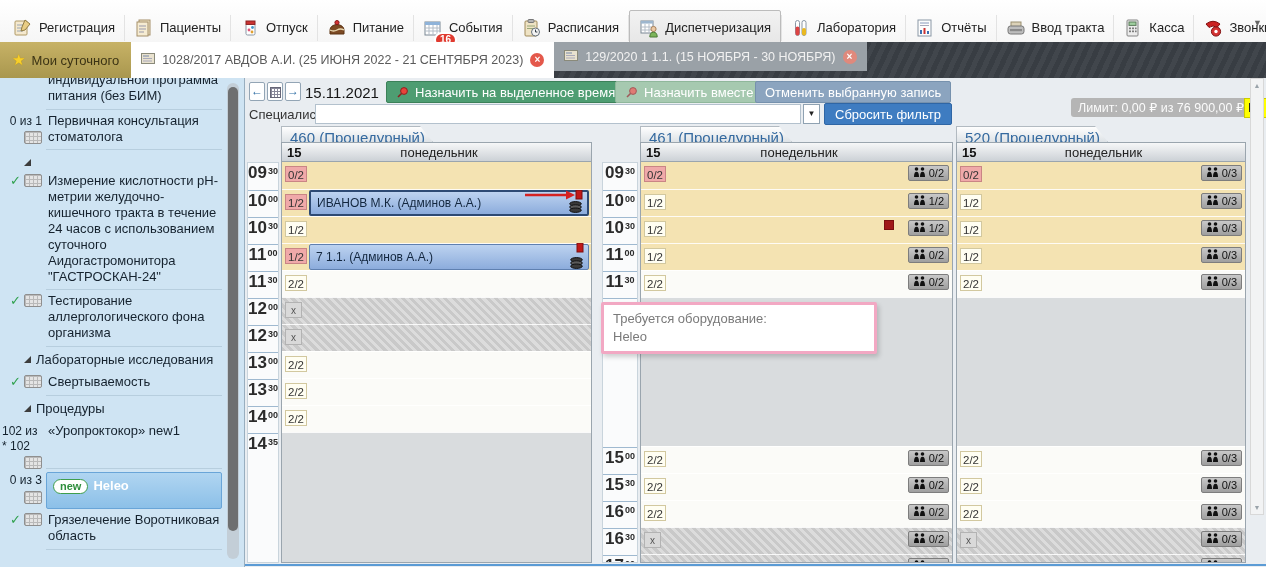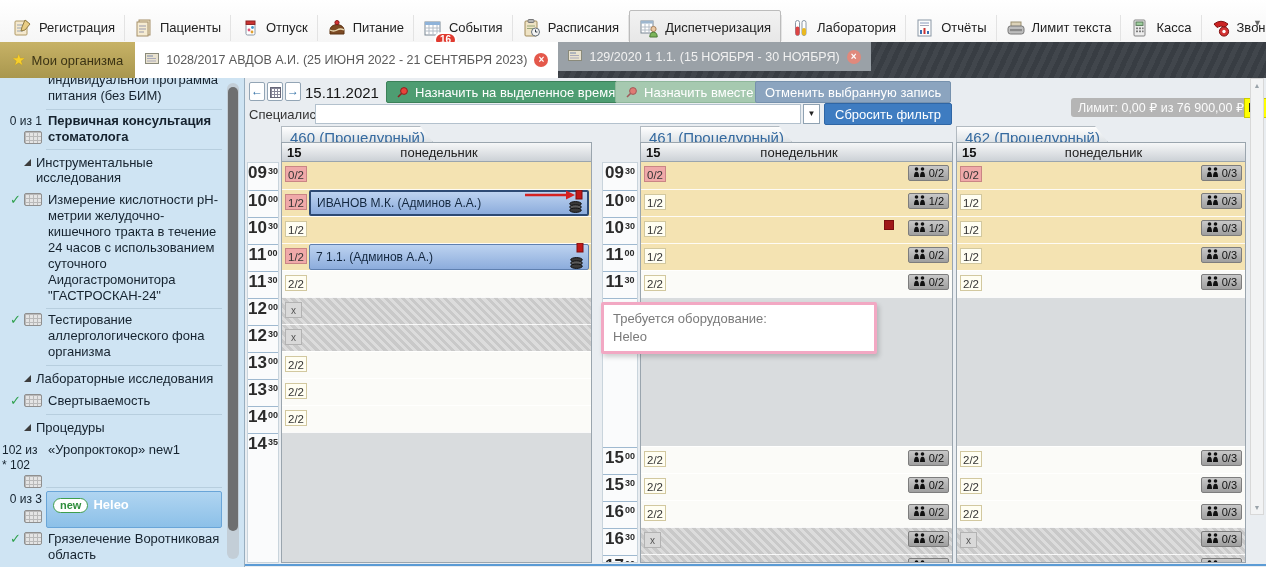--- a/index.html
+++ b/index.html
@@ -33,21 +33,21 @@
   #sb-list{position:absolute;left:0;top:0;width:224px}
   .sb-item{display:grid;grid-template-columns:44px 1fr;padding:3px 2px 0 2px;color:#15222e;line-height:1.22}
   .sb-item.first{margin-top:-9px}
   .sb-pre{display:flex;flex-direction:column;align-items:flex-end;gap:3px;padding-right:4px;font-size:12px;padding-top:1px}
   .sb-marks{display:flex;gap:3px;align-items:center;justify-content:flex-end}
   .check{color:#2fa14d;font-weight:bold;font-size:13px;line-height:1}
   .calcico{display:inline-block;width:16px;height:11px;background:#e4e4e4;border:1px solid #8f8f8f;border-radius:2px;
            background-image:linear-gradient(90deg,#b9b9b9 1px,transparent 1px),linear-gradient(#b9b9b9 1px,transparent 1px);
            background-size:4px 4px}
   .sb-lab{padding:0 2px 5px 2px;border-bottom:1px solid #b7cede}
-  .sb-lab.bold{font-weight:bold}
+  .sb-lab.bold{font-weight:normal}
   .sb-group{display:flex;gap:5px;align-items:flex-start;padding:5px 2px 4px 24px;color:#15222e}
   .tri{width:0;height:0;border-bottom:7px solid #3c3c3c;border-left:7px solid transparent;margin-top:4px}
   .sb-item.selected .sb-lab{background:linear-gradient(#b0d5f1,#8cc0e8);border:1px solid #69a5d8;border-radius:2px;
            color:#fff;font-weight:bold;padding:5px 4px 14px 6px}
   .newpill{display:inline-block;background:#fff;border:1px solid #3f9e4d;color:#2f8e3d;border-radius:8px;
            font-size:11px;font-weight:bold;padding:0 6px;margin-right:5px;line-height:13px}
   #sb-scroll{position:absolute;right:5px;top:5px;width:12px;height:476px;background:#c3ced7;border-radius:6px}
   #sb-thumb{position:absolute;left:1px;right:1px;top:4px;height:444px;background:#6e6f70;border-radius:5px}
   
   #main{position:absolute;left:245px;top:78px;width:1021px;height:489px;background:#e9edf1}
@@ -244,21 +244,21 @@
     </div>
     <div class="tb-sep"></div>
     <div class="tb-btn">
       <span class="tb-ico">
         <svg width="20" height="20">
           <rect x="5" y="4" width="10" height="5" fill="#dcd2b8" stroke="#9a8f70"></rect>
           <rect x="2" y="8" width="16" height="8" rx="2.5" fill="#bdbdbd" stroke="#777"></rect>
           <rect x="4" y="11" width="12" height="2.2" fill="#8a8a8a"></rect>
         </svg>
       </span>
-      <span>Лимит текста</span>
+      <span>Ввод тракта</span>
     </div>
     <div class="tb-sep"></div>
     <div class="tb-btn">
       <span class="tb-ico">
         <svg width="20" height="20">
           <rect x="4" y="2" width="11" height="16" rx="1" fill="#ececec" stroke="#848484"></rect>
           <rect x="6" y="4" width="7" height="3.4" fill="#9fd09f" stroke="#5a7a5a"></rect>
           <g fill="#7a7a7a">
             <rect x="6" y="9.5" width="2" height="1.7"></rect>
             <rect x="9" y="9.5" width="2" height="1.7"></rect>
@@ -281,21 +281,21 @@
         </svg>
       </span>
       <span>Звонки</span>
     </div>
   </div>
 <span id="tb-overflow">▼</span>
 
 <div id="tabbar">
     <div class="tab-pinned">
       <span class="star">★</span>
-      <span>Мои организма</span>
+      <span>Мои суточного</span>
     </div>
     <div class="tab active">
       <span><svg width="14" height="11">
           <rect x="0.5" y="0.5" width="13" height="10" fill="#e9e2cf" stroke="#8a8a7a"></rect>
           <line x1="2" y1="3" x2="8" y2="3" stroke="#7788aa"></line>
           <line x1="2" y1="5.5" x2="11" y2="5.5" stroke="#aab"></line>
           <line x1="2" y1="8" x2="11" y2="8" stroke="#aab"></line>
         </svg></span>
       <span>1028/2017 АВДОВ А.И. (25 ИЮНЯ 2022 - 21 СЕНТЯБРЯ 2023)</span>
       <span class="tab-close">×</span>
@@ -322,21 +322,20 @@
         <div class="sb-pre">
           <span>0 из 1</span>
           <span class="sb-marks">
             <span class="calcico"></span>
           </span>
         </div>
         <div class="sb-lab bold"><span>Первичная консультация стоматолога</span></div>
       </div>
       <div class="sb-group">
         <span class="tri"></span>
-        <span>Инструментальные исследования</span>
       </div>
       <div class="sb-item">
         <div class="sb-pre">
           <span class="sb-marks">
             <span class="check">✓</span>
             <span class="calcico"></span>
           </span>
         </div>
         <div class="sb-lab"><span>Измерение кислотности pH-метрии желудочно-кишечного тракта в течение 24 часов с использованием суточного Аидогастромонитора "ГАСТРОСКАН-24"</span></div>
       </div>
@@ -656,21 +655,21 @@
                   <path d="M1 10 Q1 4.8 3.5 4.8 Q6 4.8 6 10 Z" fill="#111"></path>
                   <circle cx="9.5" cy="2" r="1.8" fill="#111"></circle>
                   <path d="M7 10 Q7 4.8 9.5 4.8 Q12 4.8 12 10 Z" fill="#111"></path>
                 </svg></span>
               <span>0/2</span>
             </span>
           </div>
         </div>
       </div>
       <div class="col" style="left: 711px; width: 290px;">
-        <div class="coltab">462 (Процедурный)</div>
+        <div class="coltab">520 (Процедурный)</div>
         <div class="dayhdr">
           <span class="daynum">15</span>
           <span class="dayname">понедельник</span>
         </div>
         <div class="rows">
           <div class="srow st-available" style="height: 27px;">
             <span class="slotb hl">0/2</span>
             <span class="peopleb">
               <span><svg width="13" height="10" viewBox="0 0 13 10">
                   <circle cx="3.5" cy="2" r="1.8" fill="#111"></circle>

